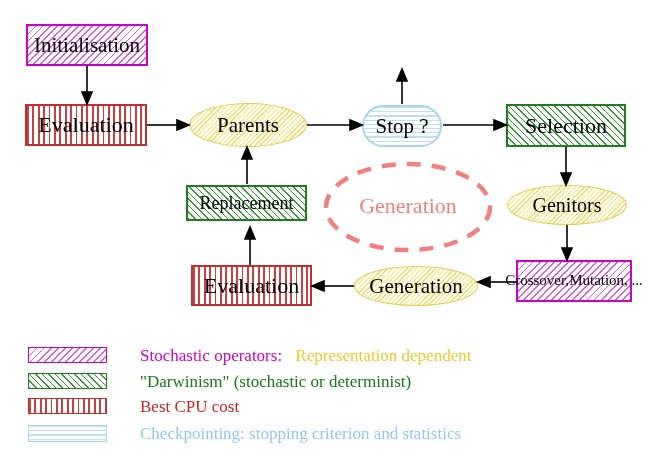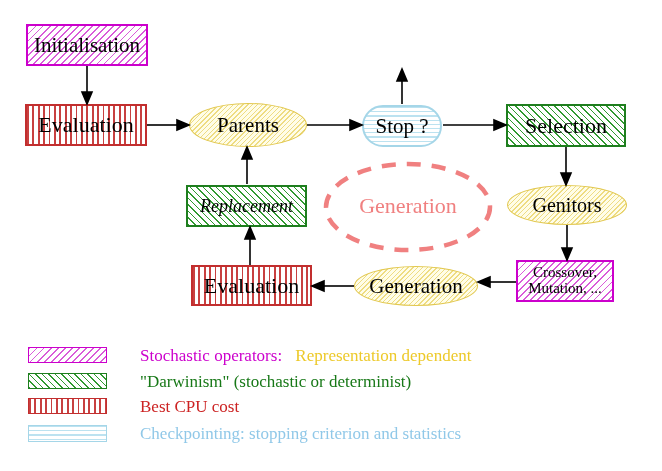--- a/index.html
+++ b/index.html
@@ -68,34 +68,34 @@
   </div>
 
   <div class="node hatch-g" style="left:506px; top:104px; width:120px; height:43px; font-size:22px;">
     <span>Selection</span>
   </div>
 
   <div class="node ellipse-y" style="left:507px; top:185px; width:120px; height:40px; font-size:20px;">
     <span>Genitors</span>
   </div>
 
-  <div class="node hatch-m" style="left:516px; top:260px; width:98px; height:42px; font-size:15px; flex-direction:column;">
+  <div class="node hatch-m" style="left:516px; top:260px; width:116px; height:42px; font-size:15px; flex-direction:row;">
     <span>Crossover,</span>
     <span>Mutation, ...</span>
   </div>
 
   <div class="node ellipse-y" style="left:354px; top:266px; width:124px; height:40px; font-size:21px;">
     <span>Generation</span>
   </div>
 
   <div class="node vline-r" style="left:191px; top:265px; width:121px; height:41px; font-size:22px;">
     <span>Evaluation</span>
   </div>
 
-  <div class="node hatch-g" style="left:186px; top:185px; width:121px; height:42px; font-size:18px;font-style:italic;">
+  <div class="node hatch-g" style="left:186px; top:185px; width:121px; height:36px; font-size:18px;">
     <span>Replacement</span>
   </div>
 
   <div id="generation-label">Generation</div>
 
   <svg id="arrows" width="662" height="471" viewBox="0 0 662 471">
     <ellipse cx="408" cy="207" rx="82" ry="43" fill="none" stroke="#F08080" stroke-width="4.5" stroke-dasharray="14 11"></ellipse>
 
     <g stroke="#000" stroke-width="1.6" fill="#000">
       <g>

